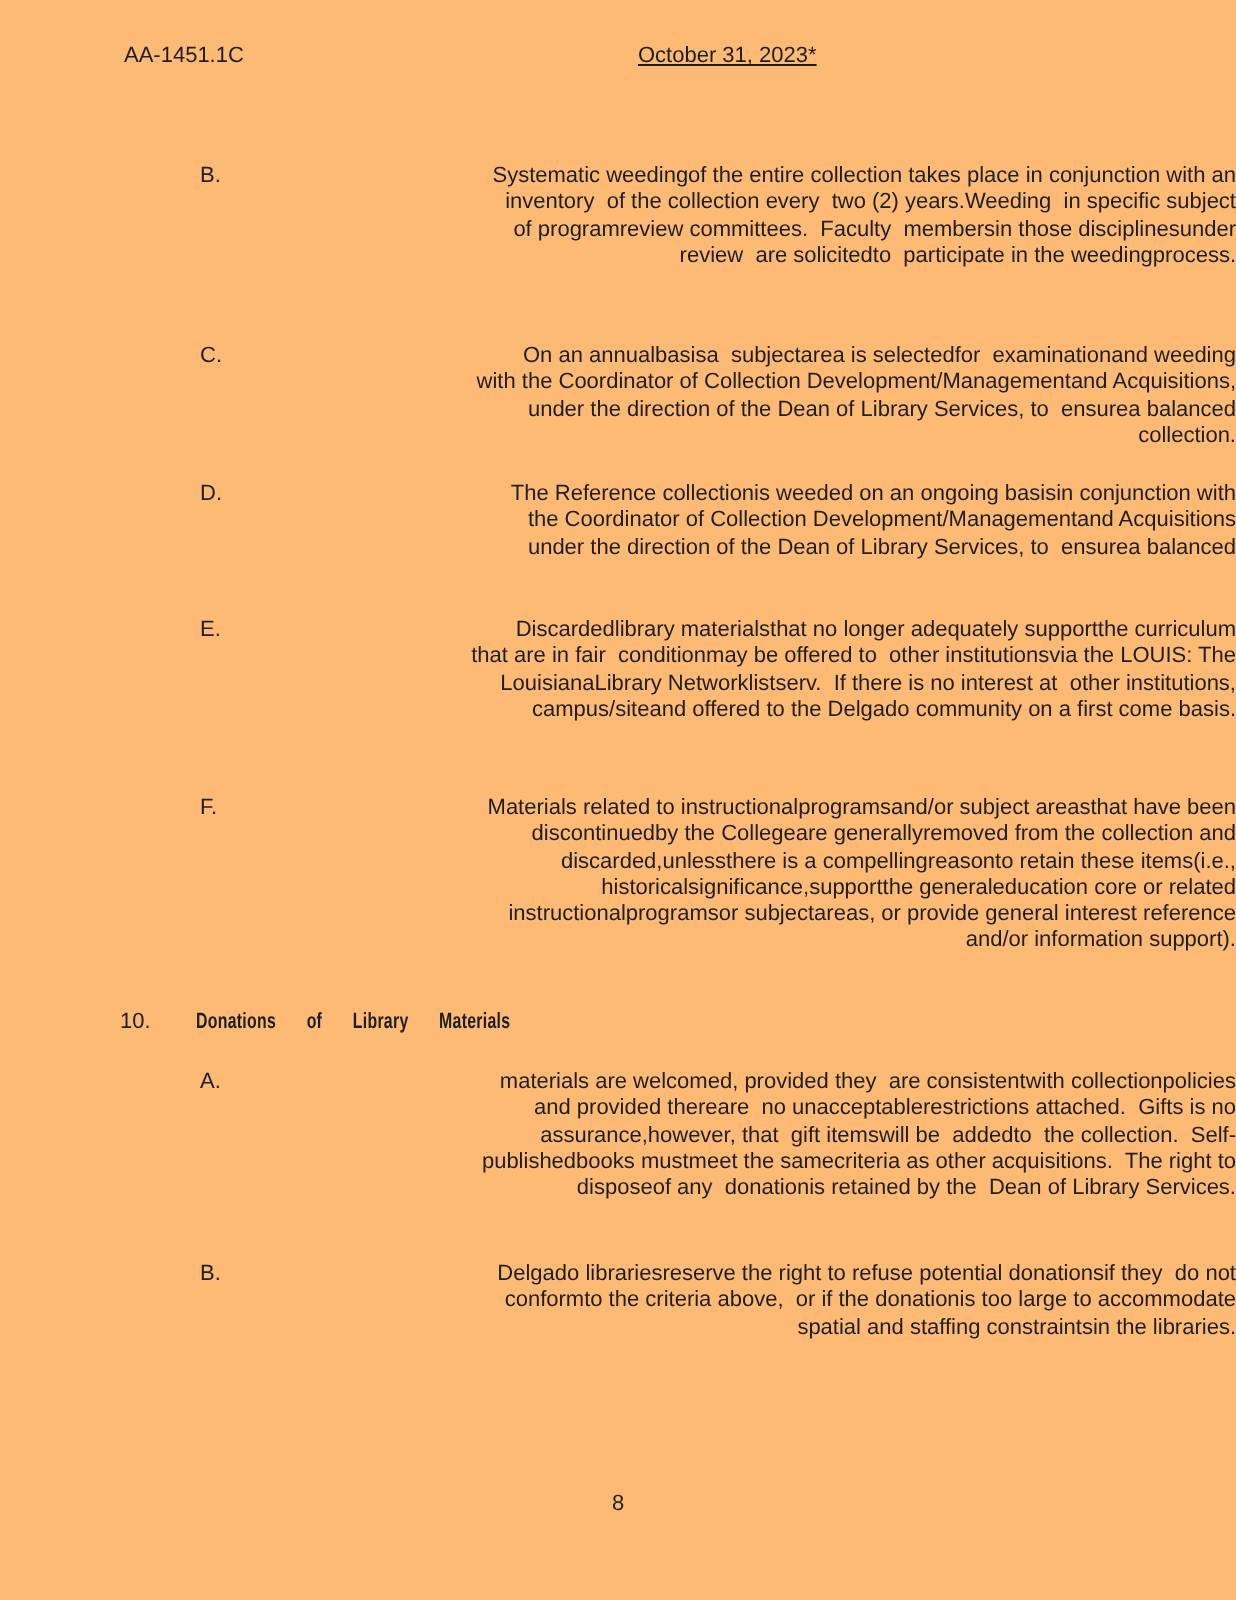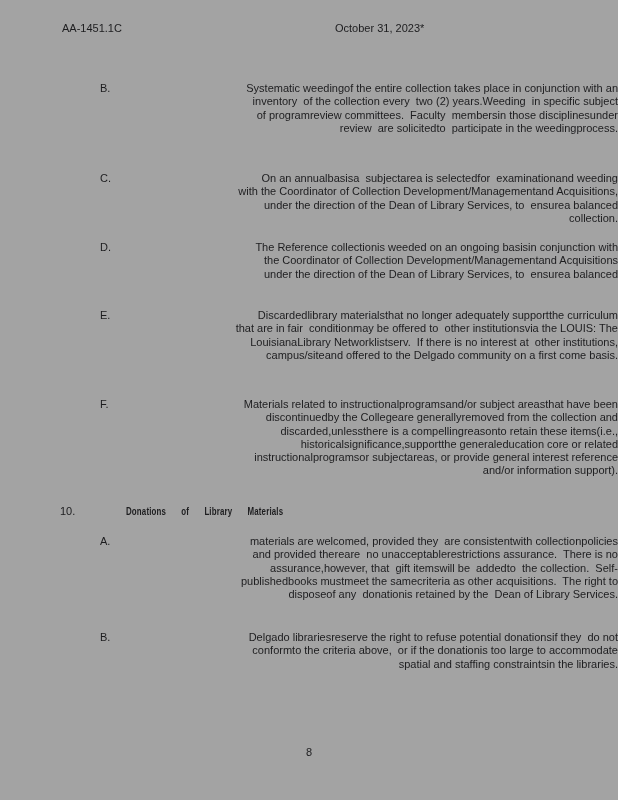--- a/index.html
+++ b/index.html
@@ -1,28 +1,28 @@
 <!DOCTYPE html>
 <html><head>
 <meta charset="utf-8">
 <style>
   html,body{margin:0;padding:0;}
   body{background:#e8e8e8;}
   .page{
     position:relative;
     width:618px;height:800px;
-    background:#a3a3a3;
+    background:#fdba74;
     font-family:"Liberation Sans","DejaVu Sans",sans-serif;
     font-size:11px;line-height:13.3px;
     color:#1d1d1f;
     overflow:hidden;
     margin:0 auto;
   }
   .hdr-left{position:absolute;left:62px;top:22px;white-space:pre;}
-  .hdr-date{position:absolute;left:335px;top:22px;white-space:pre;}
+  .hdr-date{position:absolute;left:319px;top:22px;white-space:pre;text-decoration:underline;}
   .item{position:absolute;left:0;width:618px;display:flex;align-items:flex-start;}
   .item .label{flex:0 0 37px;margin-left:100px;white-space:pre;}
   .item .text{flex:1 1 auto;}
   .line{white-space:pre;text-align:right;}
   .section-head{position:absolute;left:0;width:618px;display:flex;align-items:flex-start;}
   .section-head .num{flex:0 0 38px;margin-left:60px;white-space:pre;}
   .section-head .title{
     font-weight:bold;
     transform:scaleX(0.72);
     transform-origin:left center;
@@ -30,21 +30,21 @@
     letter-spacing:0.2px;
     white-space:pre;
   }
   .footer-pagenum{position:absolute;left:0;top:746px;width:618px;text-align:center;}
   
   #item-b{top:82px;}
   #item-c{top:172px;}
   #item-d{top:241px;}
   #item-e{top:309px;}
   #item-f{top:398px;}
-  #section-10{top:505px;gap:28px;}
+  #section-10{top:505px;}
   #item-10a{top:535px;}
   #item-10b{top:631px;}
 </style>
 </head>
 <body>
 
 <div class="page">
 
   <div class="hdr-left">AA-1451.1C</div>
   <div class="hdr-date">October 31, 2023*</div>
@@ -102,21 +102,21 @@
 
   <div class="section-head" id="section-10">
     <div class="num">10.</div>
     <div class="title">Donations of Library Materials</div>
   </div>
 
   <div class="item" id="item-10a">
     <div class="label">A.</div>
     <div class="text">
       <div class="line">materials are welcomed, provided they  are consistentwith collectionpolicies</div>
-      <div class="line">and provided thereare  no unacceptablerestrictions assurance.  There is no</div>
+      <div class="line">and provided thereare  no unacceptablerestrictions attached.  Gifts is no</div>
       <div class="line">assurance,however, that  gift itemswill be  addedto  the collection.  Self-</div>
       <div class="line">publishedbooks mustmeet the samecriteria as other acquisitions.  The right to</div>
       <div class="line">disposeof any  donationis retained by the  Dean of Library Services.</div>
     </div>
   </div>
 
   <div class="item" id="item-10b">
     <div class="label">B.</div>
     <div class="text">
       <div class="line">Delgado librariesreserve the right to refuse potential donationsif they  do not</div>

